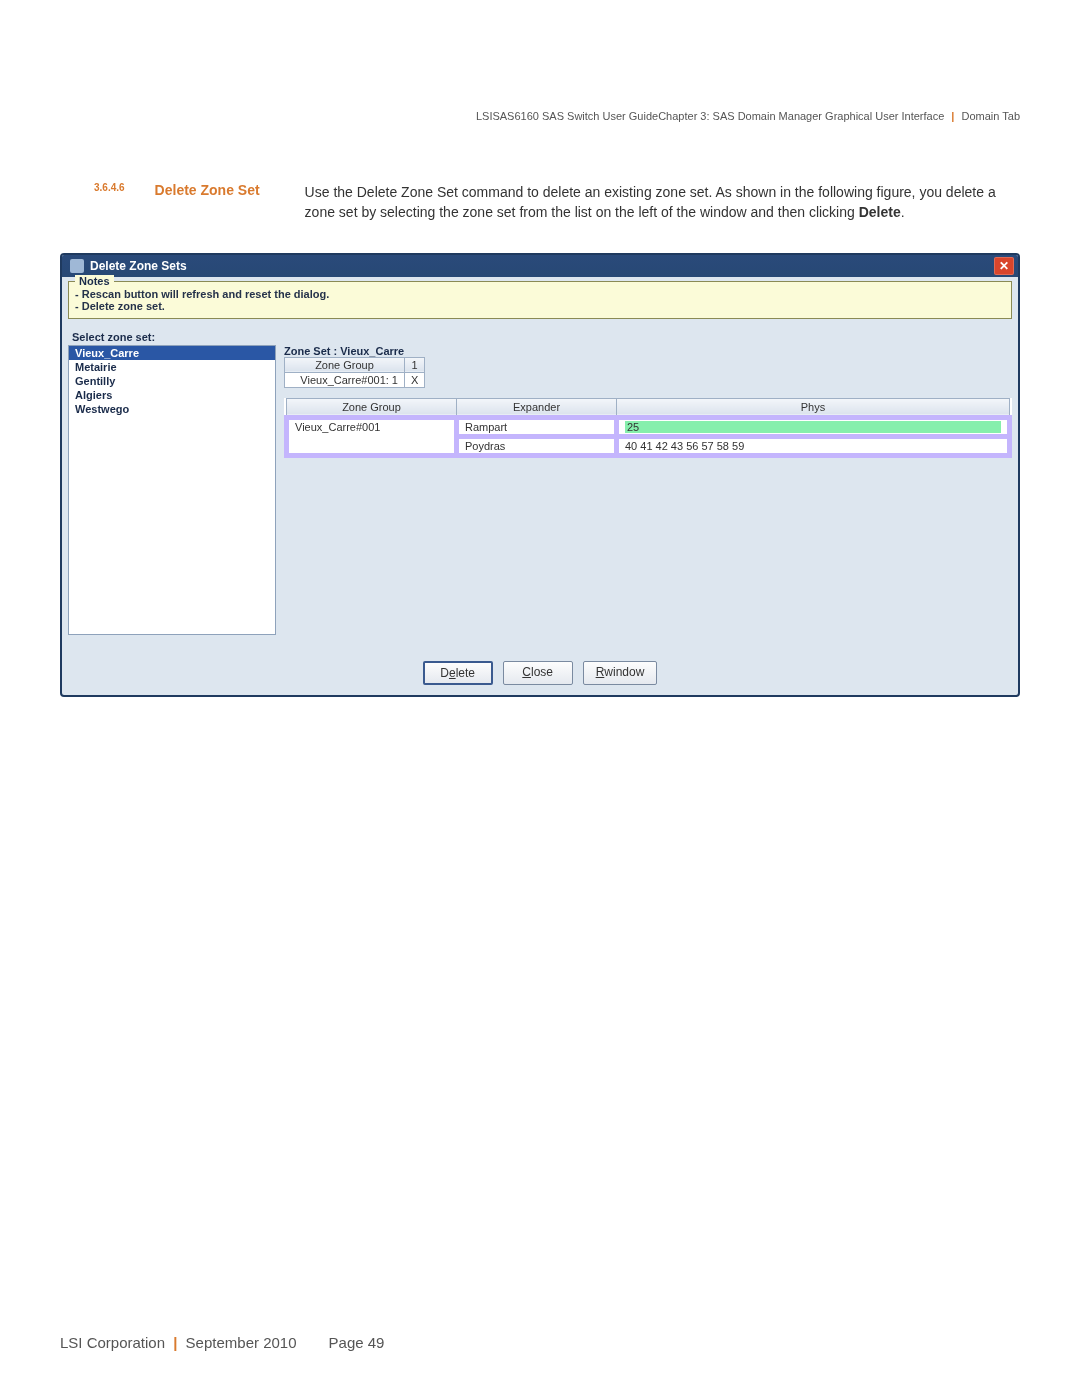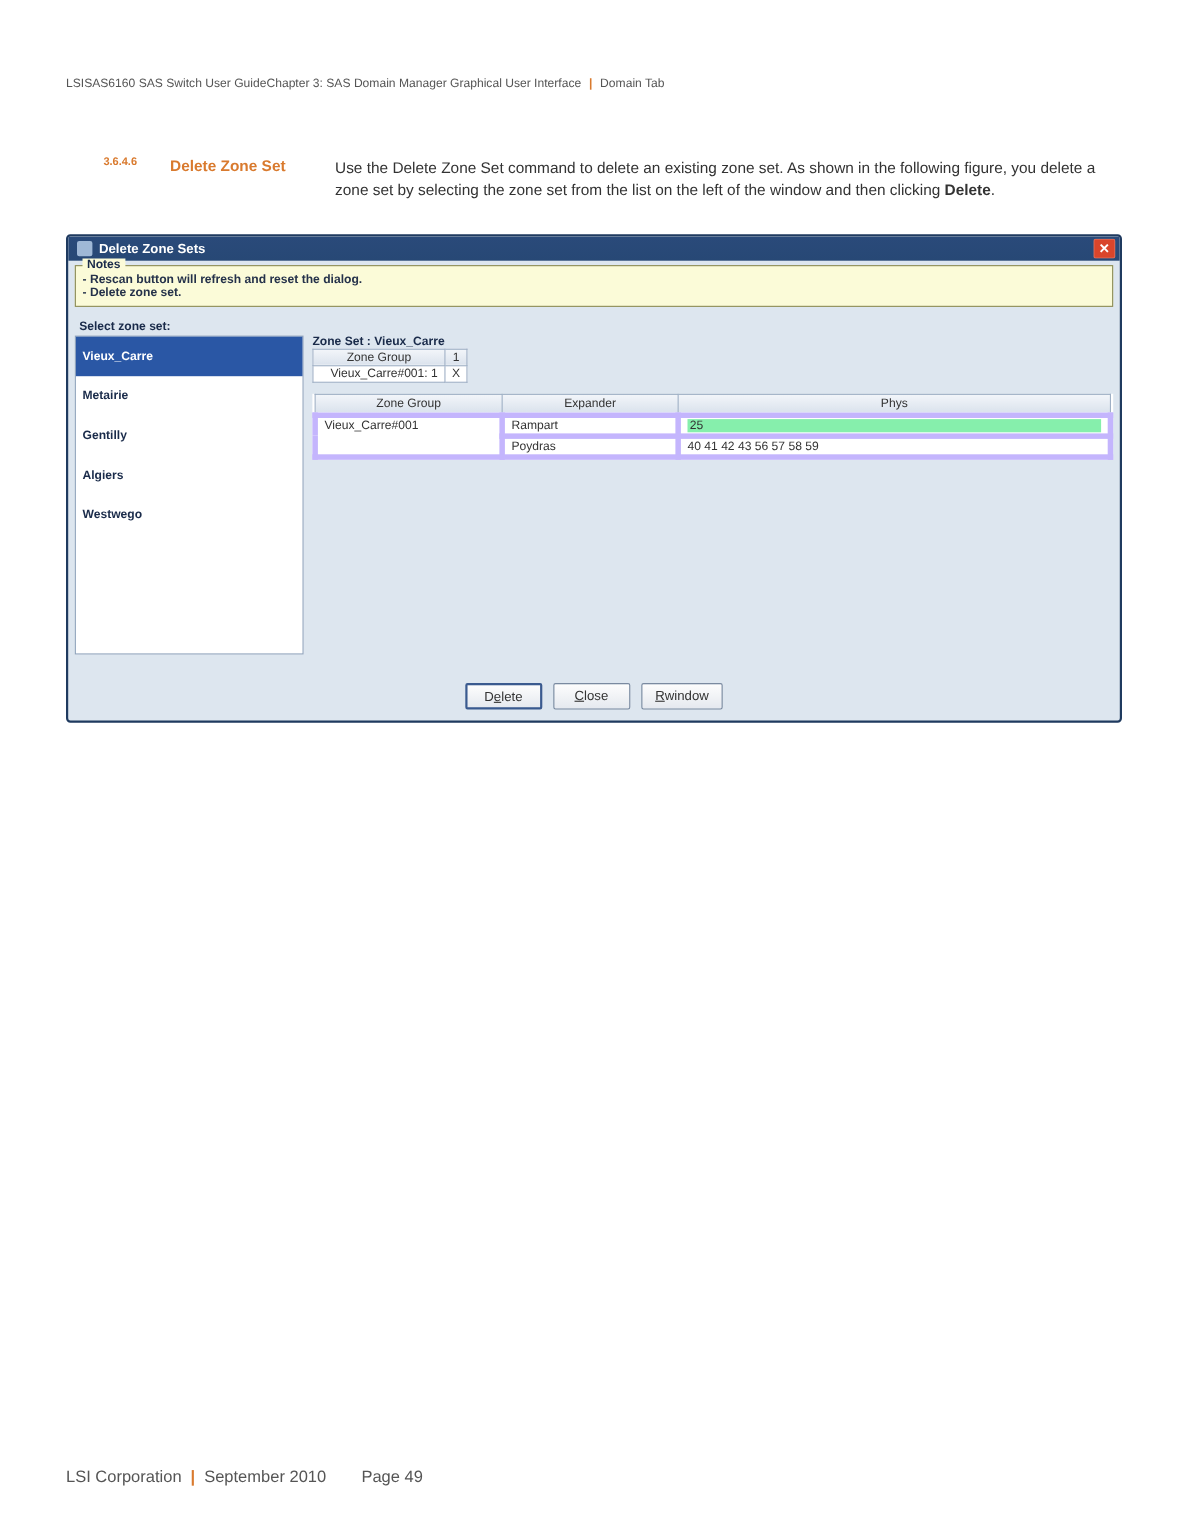--- a/index.html
+++ b/index.html
@@ -11,24 +11,25 @@
     color: #333333;
     width: 1080px;
   }
   .page {
     padding: 70px 60px 50px 60px;
     position: relative;
     min-height: 1397px;
   }
   .header-row {
     display: flex;
-    justify-content: flex-start;
+    justify-content: flex-end;
     font-size: 11px;
     color: #555;
     margin-bottom: 60px;
+    margin-top: 40px;
   }
   .header-right span.sep {
     color: #d97a2e;
     font-weight: bold;
     margin: 0 4px;
   }
   .section-row {
     display: flex;
     gap: 30px;
     margin-bottom: 30px;
@@ -174,21 +175,21 @@
     gap: 8px;
   }
   .zonelist {
     width: 208px;
     height: 290px;
     background: #ffffff;
     border: 1px solid #8ea2bb;
     font-size: 11px;
   }
   .zonelist .zl-item {
-    padding: 12px 6px;
+    padding: 1px 6px;
     cursor: pointer;
     font-weight: bold;
     color: #1a2b4a;
   }
   .zonelist .zl-item.selected {
     background: #2a57a5;
     color: #ffffff;
   }
 
   .right-pane { flex: 1; }

